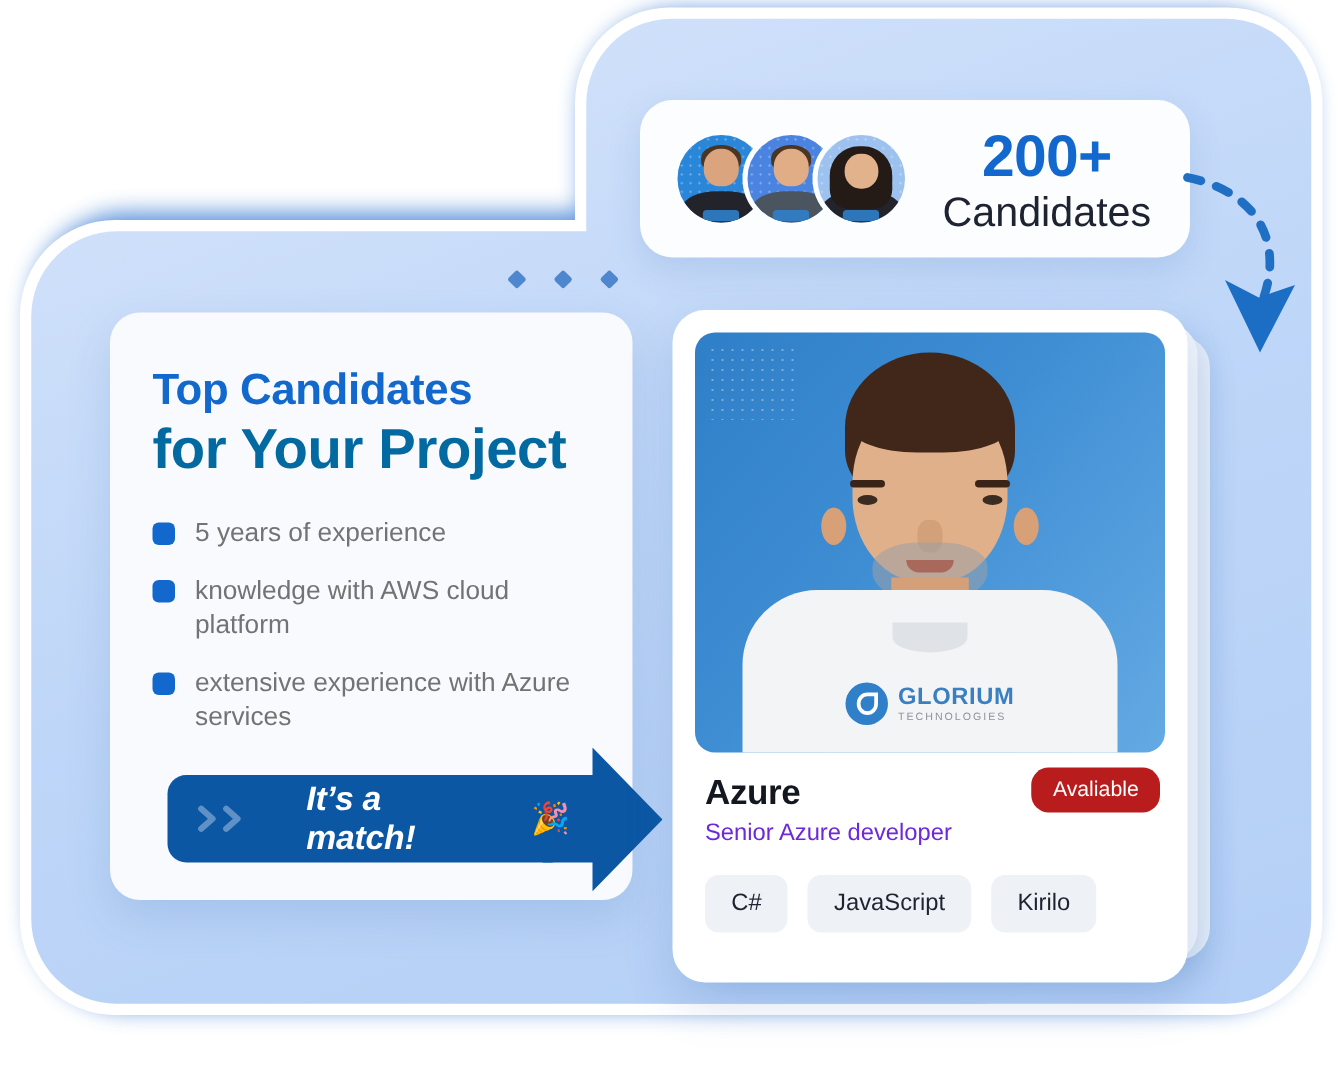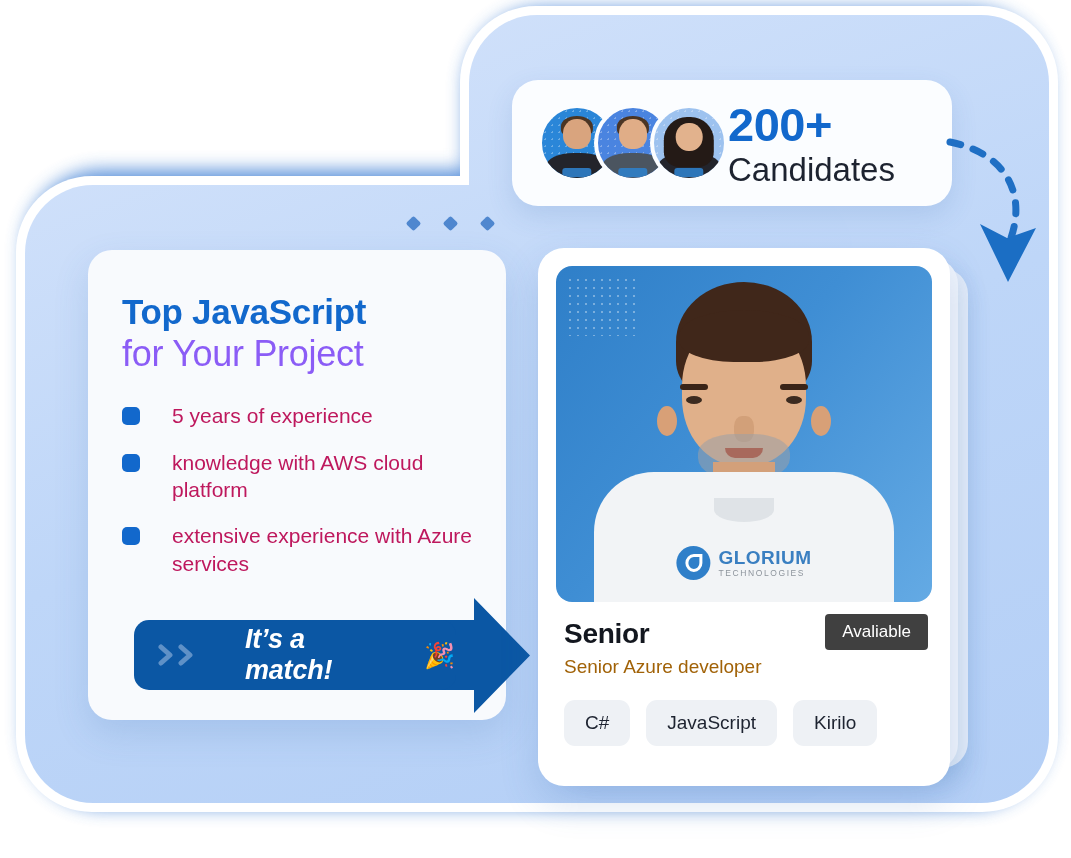--- a/index.html
+++ b/index.html
@@ -56,44 +56,44 @@
   .sk{background:#d9a47e;} .sk2{background:#e0ad87;}
   .hr-dark{background:#4b3524;}
   .top-dark{background:#23242b;} .top-gray{background:#4b5560;}
   .long-hair{position:absolute;left:50%;top:13%;transform:translateX(-50%);
         width:72%;height:72%;border-radius:46% 46% 30% 30%;background:#241a16;}
   .face-over{position:absolute;left:50%;top:22%;transform:translateX(-50%);
         width:38%;height:40%;border-radius:48%;background:#e2b28d;}
   .tee-logo{position:absolute;left:50%;bottom:2%;transform:translateX(-50%);
         width:42%;height:12%;border-radius:3px;background:#2f7fc9;opacity:.9;}
 
-  .dev-text{line-height:1;}
+  .dev-text{margin-left:26px;line-height:1;text-align:center;}
   .dev-count{font-size:47px;font-weight:bold;color:#1268cc;letter-spacing:-.5px;}
   .dev-label{font-size:33px;color:#1d2330;margin-top:5px;}
 
   
   .curve-arrow{position:absolute;left:944px;top:132px;width:116px;height:156px;}
 
   
   .diamonds{position:absolute;left:408px;top:218px;display:flex;gap:26px;}
   .diamond{width:11px;height:11px;background:#4f87cf;transform:rotate(45deg);border-radius:2px;}
 
   
   .left-card{
     position:absolute;left:88px;top:250px;width:418px;height:470px;
     background:#f8fafd;border-radius:24px;
     box-shadow:0 14px 34px rgba(60,110,180,.17);
     padding:42px 34px 0 34px;box-sizing:border-box;
   }
   .h-line1{font-size:35px;font-weight:bold;color:#1268cc;line-height:1.16;letter-spacing:-.3px;}
-  .h-line2{font-size:36px;font-weight:normal;color:#8b5cf6;line-height:1.16;letter-spacing:-.3px;}
+  .h-line2{font-size:45px;font-weight:bold;color:#0369a1;line-height:1.16;letter-spacing:-.3px;}
   .bullets{margin-top:28px;}
   .bullet{display:flex;align-items:flex-start;margin-bottom:19px;}
   .bdot{width:18px;height:18px;background:#1268cc;border-radius:5px;flex:none;margin-top:5px;}
-  .btext{margin-left:32px;font-size:21px;color:#be185d;line-height:1.3;}
+  .btext{margin-left:16px;font-size:21px;color:#737373;line-height:1.3;}
 
   
   .match-wrap{position:absolute;left:134px;top:598px;width:395px;height:115px;}
   .match-btn{
     position:absolute;left:0;top:22px;width:322px;height:70px;
     background:#0b57a4;border-radius:15px;display:flex;align-items:center;
     padding-left:24px;box-sizing:border-box;gap:35px;
   }
   .chevs{display:flex;gap:4px;margin-right:16px;}
   .match-label{font-size:27px;font-weight:bold;font-style:italic;color:#fff;letter-spacing:-.2px;}
@@ -147,23 +147,23 @@
     display:flex;align-items:center;}
   .gl-mark{width:34px;height:34px;border-radius:50%;background:#2f7fc9;position:relative;}
   .gl-mark::after{content:"";position:absolute;left:9px;top:8px;width:17px;height:18px;
     border:3px solid #fff;border-radius:50% 0 50% 50%;box-sizing:border-box;}
   .gl-words{margin-left:8px;line-height:1;}
   .gl-name{font-size:19px;font-weight:bold;color:#3a7fc1;letter-spacing:.5px;}
   .gl-sub{font-size:8.5px;font-weight:normal;color:#8d949c;letter-spacing:1.6px;margin-top:2px;}
 
   .cand-info{position:relative;padding:16px 8px 0 8px;}
   .cand-name{font-size:28px;font-weight:bold;color:#13171f;letter-spacing:-.3px;}
-  .cand-role{font-size:19px;color:#a16207;margin-top:6px;}
-  .badge{position:absolute;right:4px;top:12px;background:#404040;color:#fff;
-    font-size:17px;border-radius:4px;padding:8px 17px;}
+  .cand-role{font-size:19px;color:#6d28d9;margin-top:6px;}
+  .badge{position:absolute;right:4px;top:12px;background:#b91c1c;color:#fff;
+    font-size:17px;border-radius:14px;padding:8px 17px;}
   .skills{display:flex;gap:16px;padding:22px 8px 0 8px;}
   .skill{background:#eef1f5;color:#1d2330;font-size:19px;border-radius:11px;padding:12px 21px;}
 </style>
 </head>
 <body>
 
 <div id="stage">
 
   <div class="panel-glow">
     <div class="seg segA"></div>
@@ -213,21 +213,21 @@
     <path d="M64 150 L36 92 L63 106 L92 96 Z" fill="#1b6ec4"></path>
   </svg>
 
   <div class="diamonds">
     <div class="diamond"></div>
     <div class="diamond"></div>
     <div class="diamond"></div>
   </div>
 
   <div class="left-card">
-    <div class="h-line1">Top JavaScript</div>
+    <div class="h-line1">Top Candidates</div>
     <div class="h-line2">for Your Project</div>
     <div class="bullets">
       <div class="bullet">
         <div class="bdot"></div>
         <div class="btext">5 years of experience</div>
       </div>
       <div class="bullet">
         <div class="bdot"></div>
         <div class="btext">knowledge with AWS cloud platform</div>
       </div>
@@ -280,21 +280,21 @@
       <div class="tshirt-logo">
         <div class="gl-mark"></div>
         <div class="gl-words">
           <div class="gl-name">GLORIUM</div>
           <div class="gl-sub">TECHNOLOGIES</div>
         </div>
       </div>
     </div>
 
     <div class="cand-info">
-      <div class="cand-name">Senior</div>
+      <div class="cand-name">Azure</div>
       <div class="cand-role">Senior Azure developer</div>
       <div class="badge">Avaliable</div>
     </div>
 
     <div class="skills">
       <div class="skill">C#</div>
       <div class="skill">JavaScript</div>
       <div class="skill">Kirilo</div>
     </div>
   </div>

